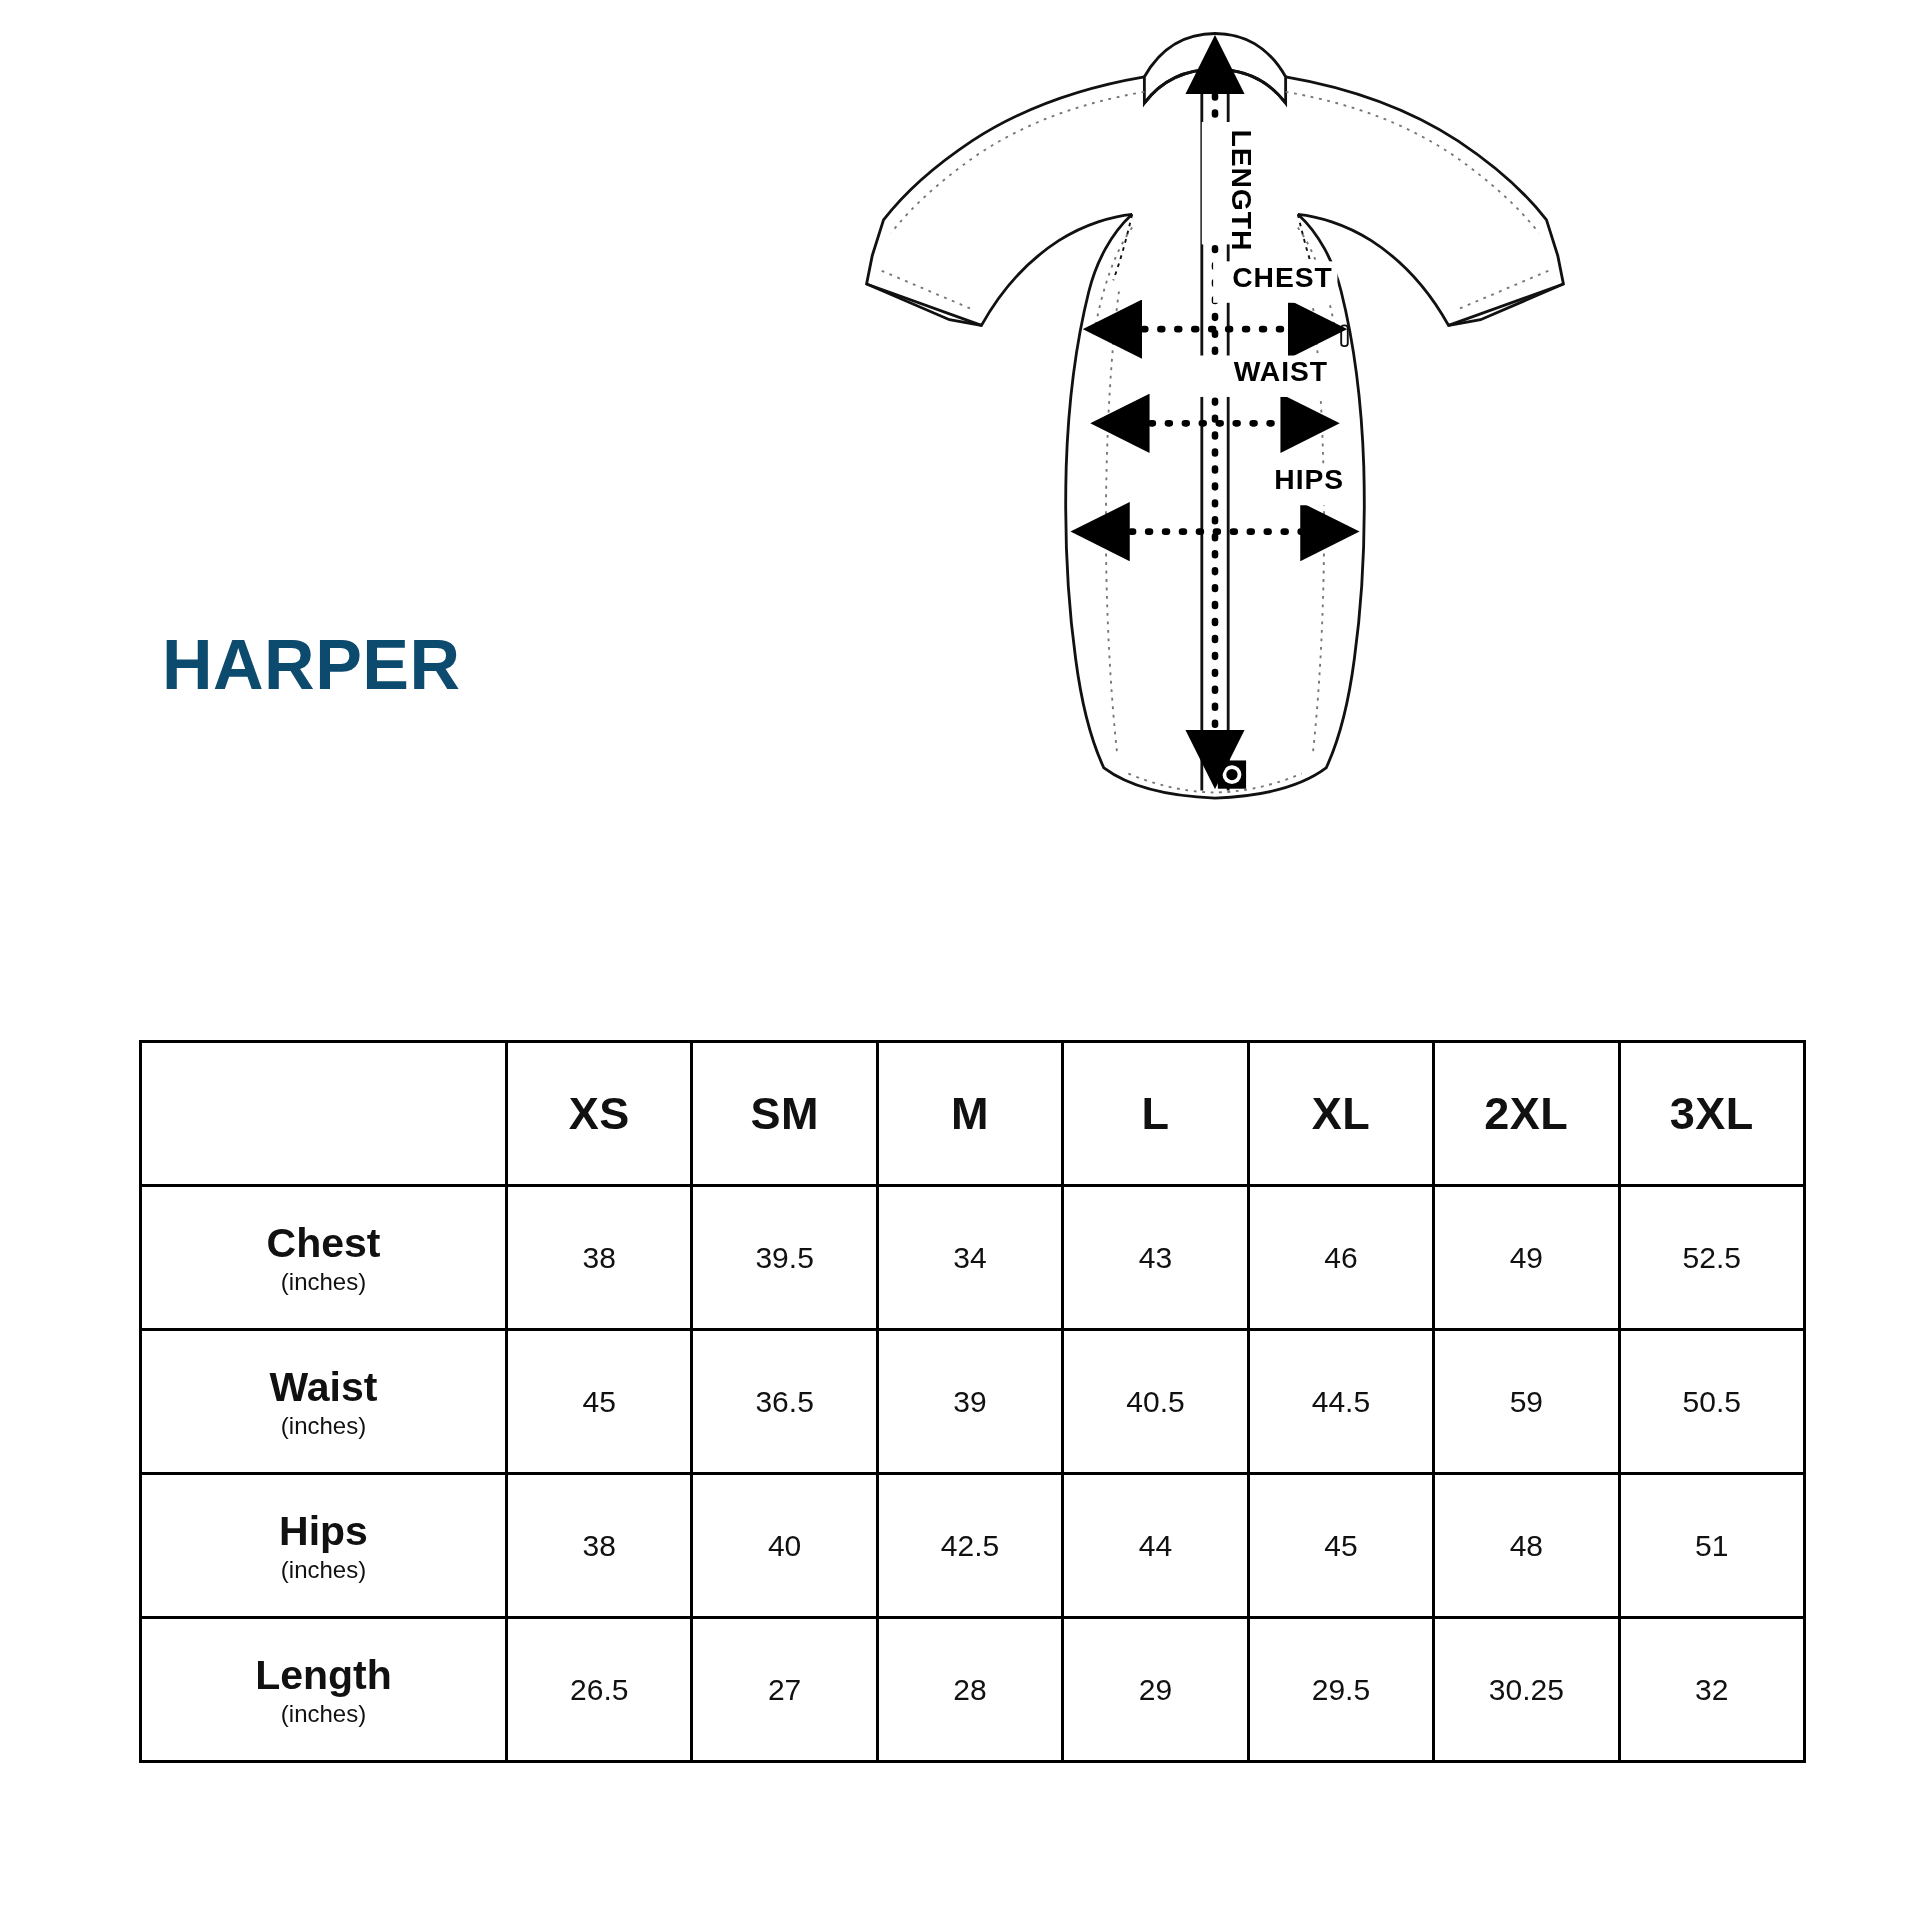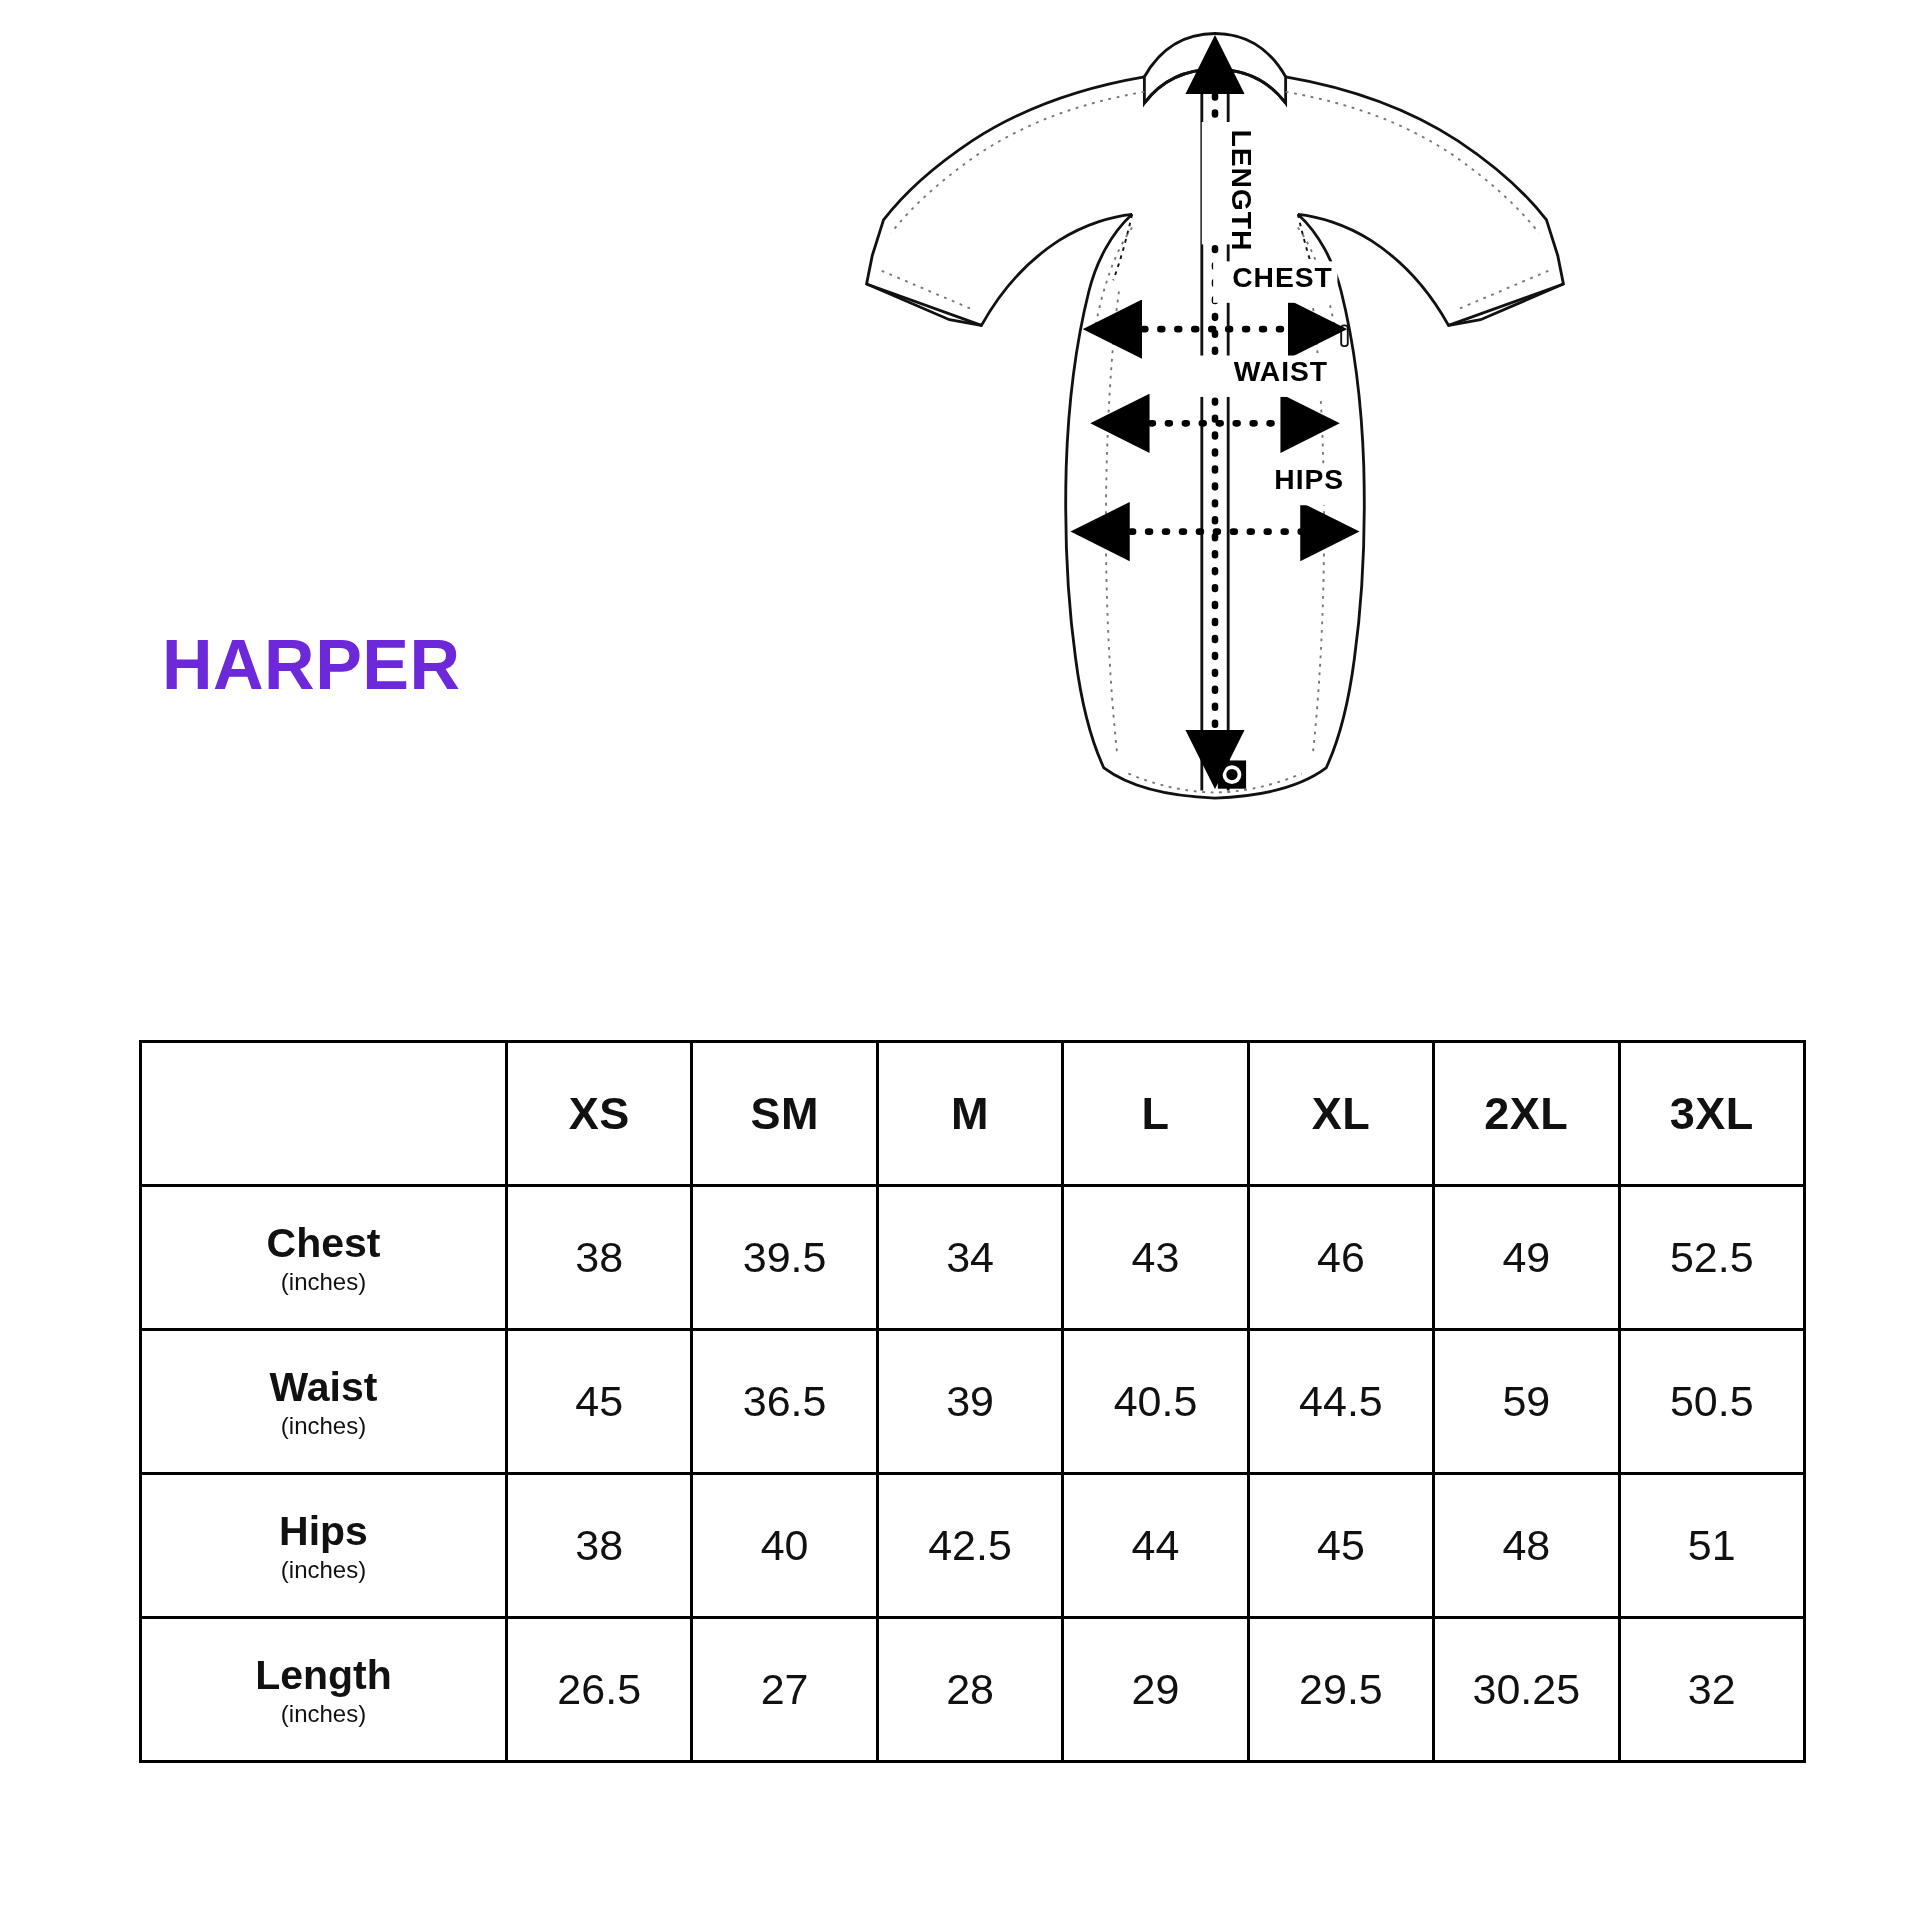--- a/index.html
+++ b/index.html
@@ -21,21 +21,21 @@
     position: absolute;
     left: 162px;
     top: 621px;
     width: 603px;
   }
   #title-block .line {
     font-size: 70px;
     font-weight: bold;
     letter-spacing: 0.5px;
     line-height: 1.28;
-    color: #6d28d9;
+    color: #0c4a6e;
   }
 
   
   #garment-figure {
     position: absolute;
     left: 650px;
     top: 9.4px;
     width: 1130px;
     height: 1017px;
   }
@@ -90,21 +90,21 @@
     display: block;
     font-size: 41px;
     font-weight: bold;
   }
   td.row-head .rh-unit {
     display: block;
     font-size: 24px;
     font-weight: normal;
   }
   table.size-table td.val {
-    font-size: 43px;
+    font-size: 30px;
     font-weight: normal;
   }
 </style>
 </head>
 <body>
 
 <div id="title-block">
   <div class="line">HARPER</div>
 </div>
 

